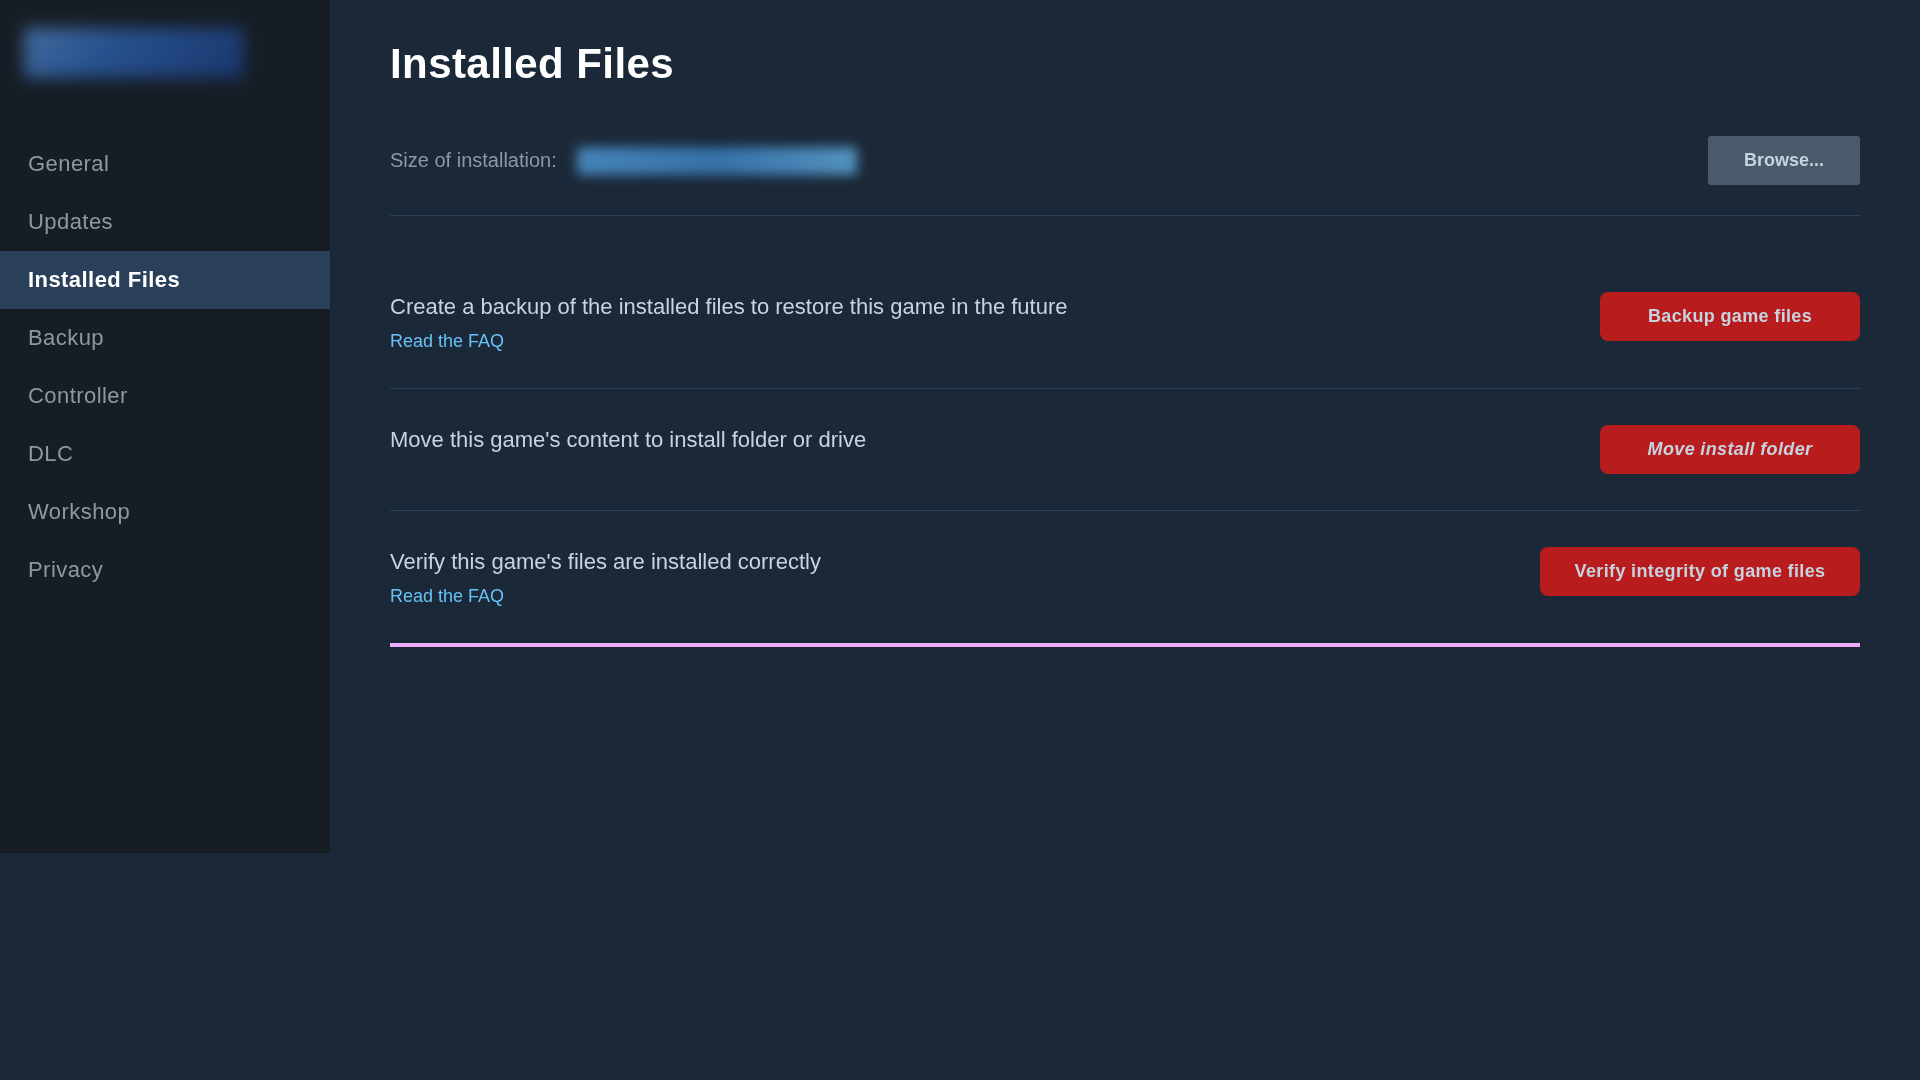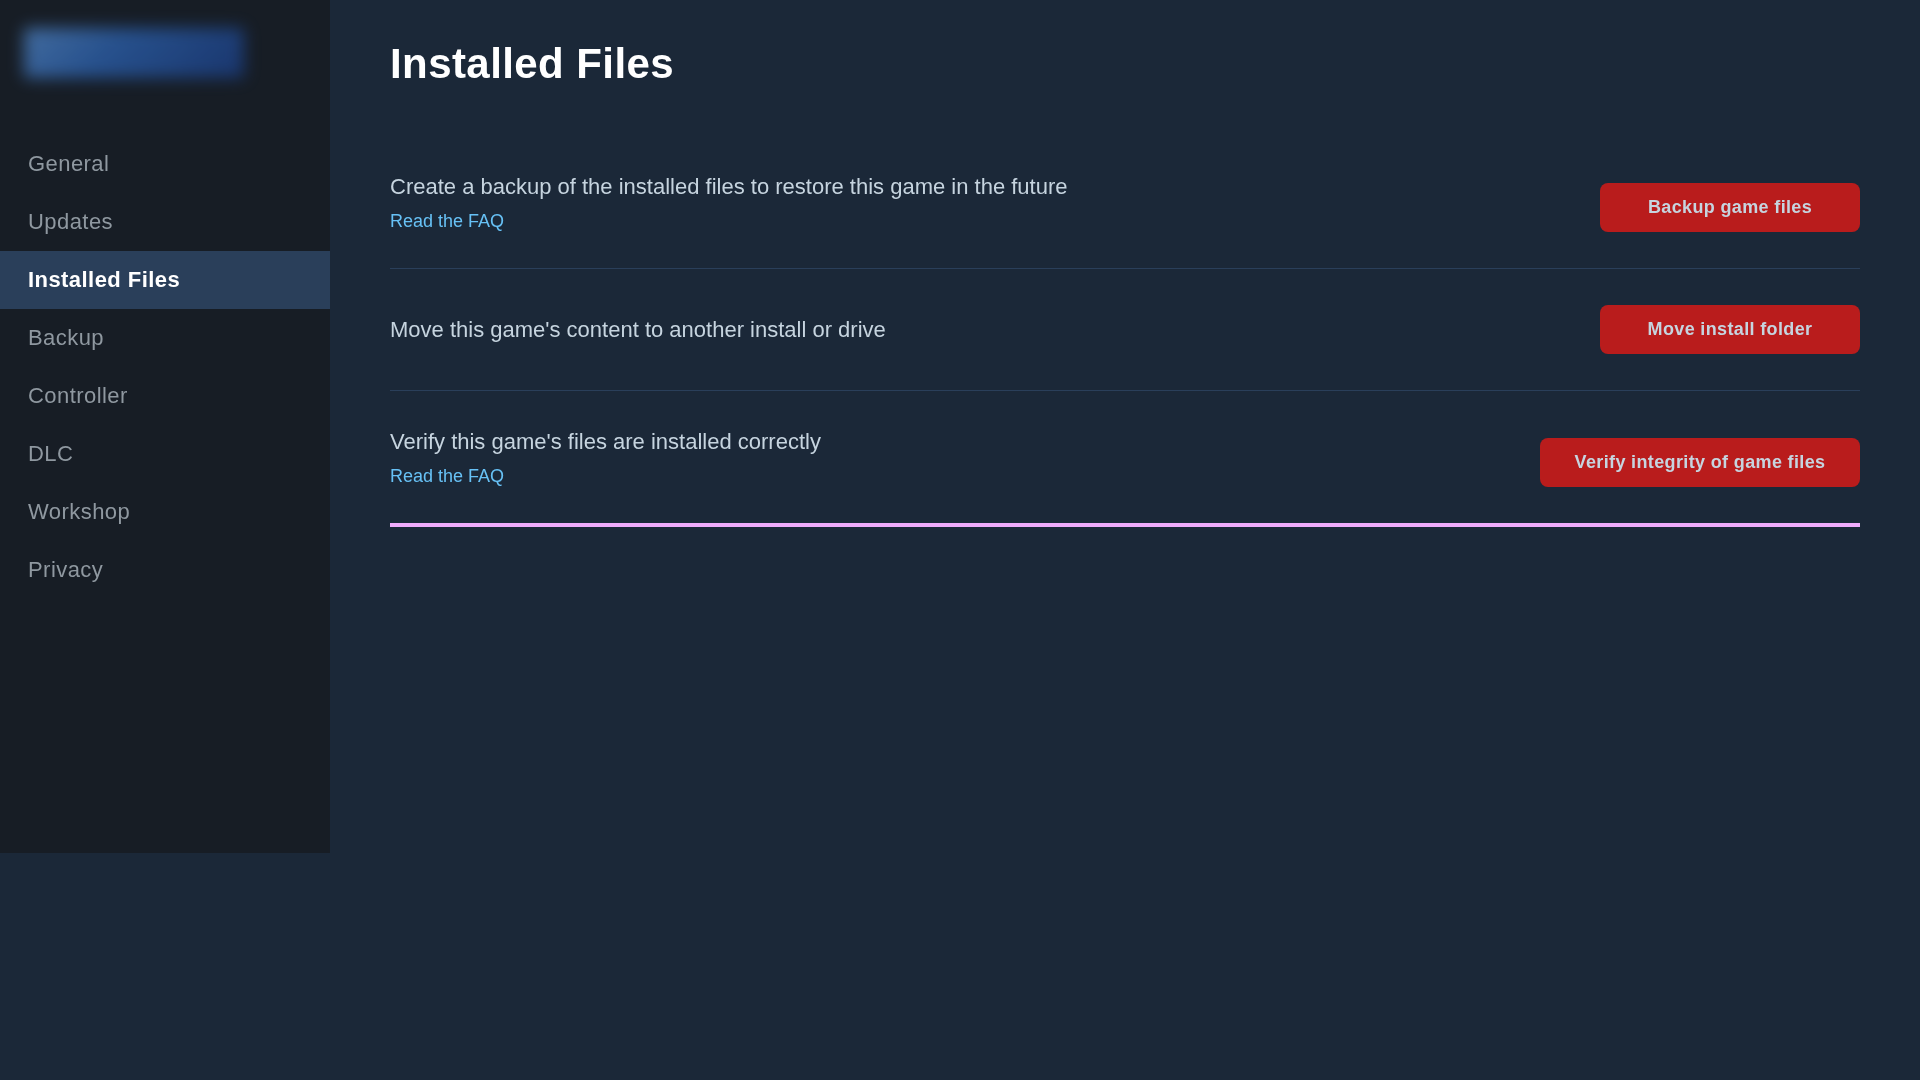--- a/index.html
+++ b/index.html
@@ -111,21 +111,21 @@
       height: 28px;
       background: linear-gradient(90deg, #4a8fc7 0%, #3a7ab5 50%, #5a9fd0 100%);
       border-radius: 3px;
       filter: blur(6px);
       opacity: 0.9;
     }
 
     
     .action-row {
       display: flex;
-      align-items: flex-end;
+      align-items: flex-start;
       justify-content: space-between;
       padding: 36px 0;
       border-bottom: 1px solid #2a3f5a;
     }
 
     .action-row:last-child {
       border-bottom: 4px solid #f0abfc;
     }
 
     .action-description {
@@ -179,20 +179,21 @@
     .backup-button {
       min-width: 260px;
     }
 
     .verify-button {
       min-width: 320px;
     }
 
     .move-button {
       min-width: 260px;
+      font-style: italic;
     }
   </style>
 </head>
 <body>
 
 <div class="sidebar">
   <div class="sidebar-logo">
     <div class="logo-blur"></div>
   </div>
   <nav class="sidebar-nav">
@@ -203,32 +204,39 @@
     <div class="sidebar-item">Controller</div>
     <div class="sidebar-item">DLC</div>
     <div class="sidebar-item">Workshop</div>
     <div class="sidebar-item">Privacy</div>
   </nav>
 </div>
 
 <div class="main-content">
   <h1 class="page-title">Installed Files</h1>
 
+  <div class="installation-size-row">
+    <div class="installation-size-left">
+      <span class="size-label">Size of installation:</span>
+      <div class="size-value-blur"></div>
+    </div>
+    <button class="browse-button">Browse...</button>
+  </div>
 
   <div class="action-row">
     <div class="action-description">
       <div class="action-title">Create a backup of the installed files to restore this game in the future</div>
       <a class="action-link">Read the FAQ</a>
     </div>
     <button class="action-button backup-button">Backup game files</button>
   </div>
 
   <div class="action-row">
     <div class="action-description">
-      <div class="action-title">Move this game's content to another install or drive</div>
+      <div class="action-title">Move this game's content to install folder or drive</div>
     </div>
     <button class="action-button move-button">Move install folder</button>
   </div>
 
   <div class="action-row">
     <div class="action-description">
       <div class="action-title">Verify this game's files are installed correctly</div>
       <a class="action-link">Read the FAQ</a>
     </div>
     <button class="action-button verify-button">Verify integrity of game files</button>

